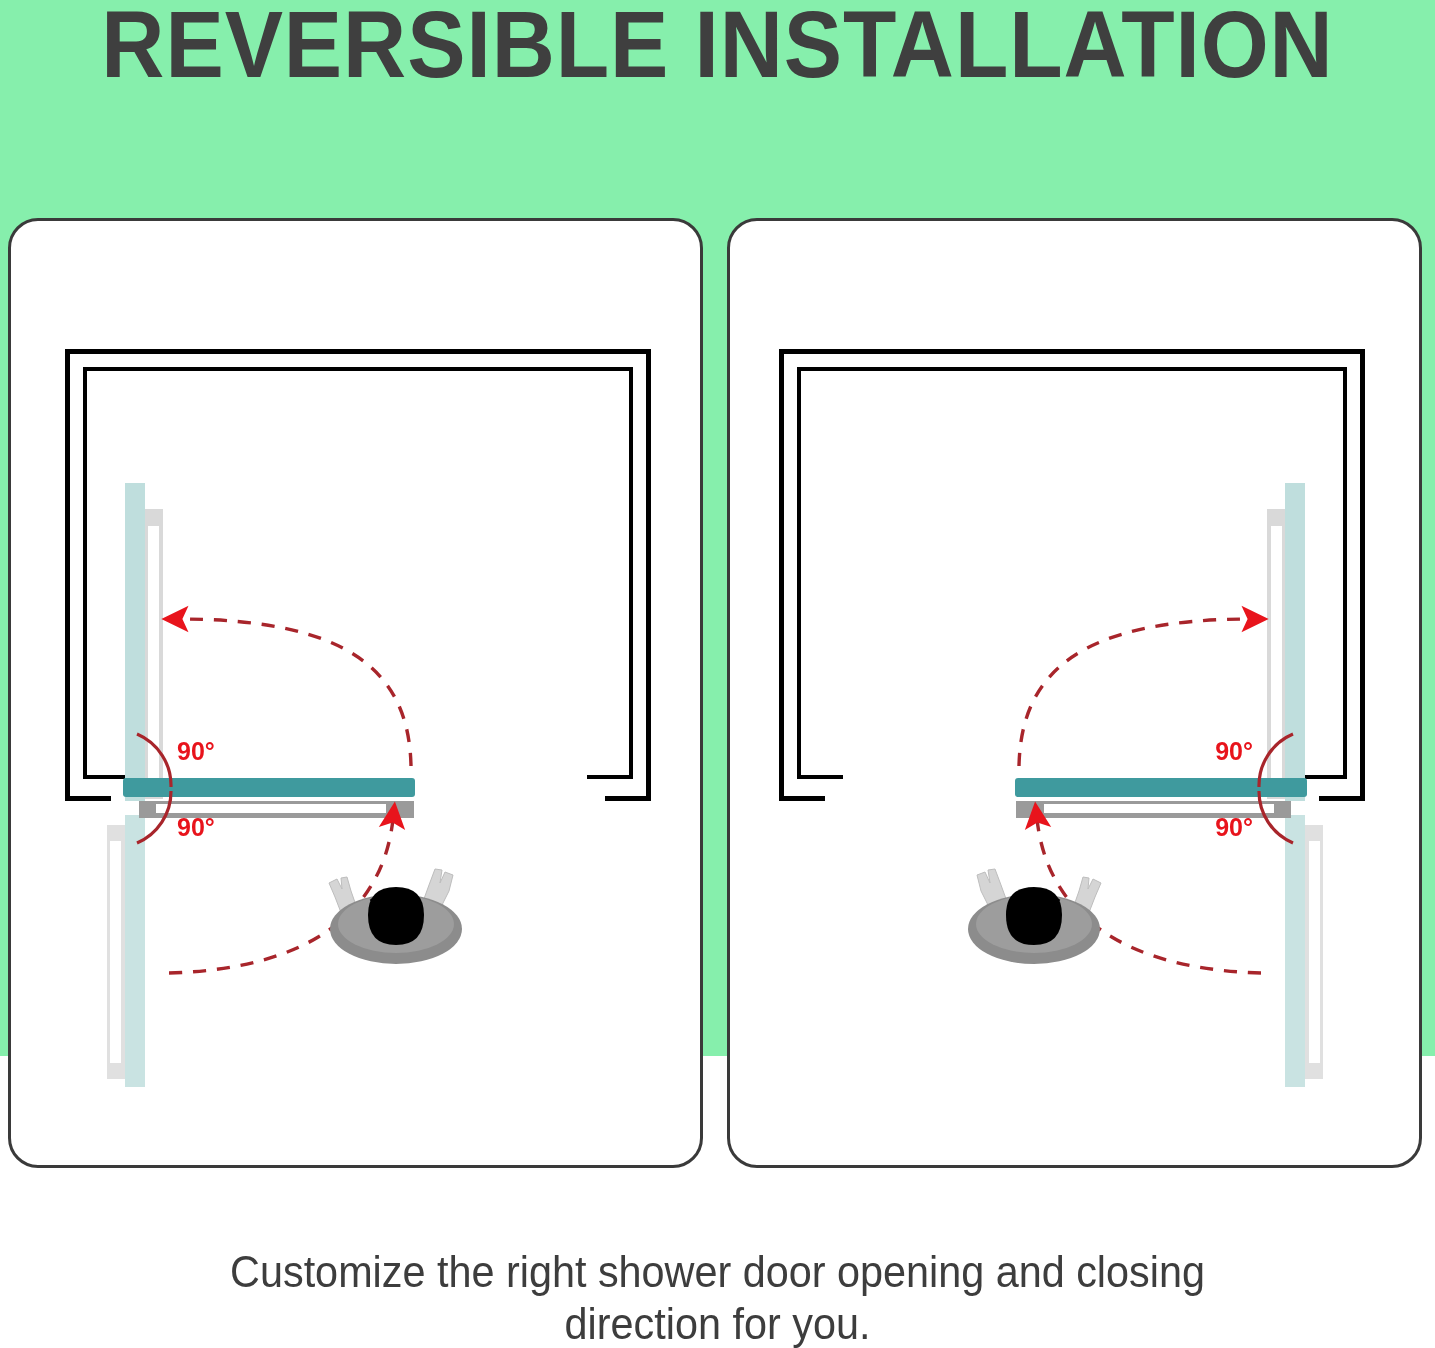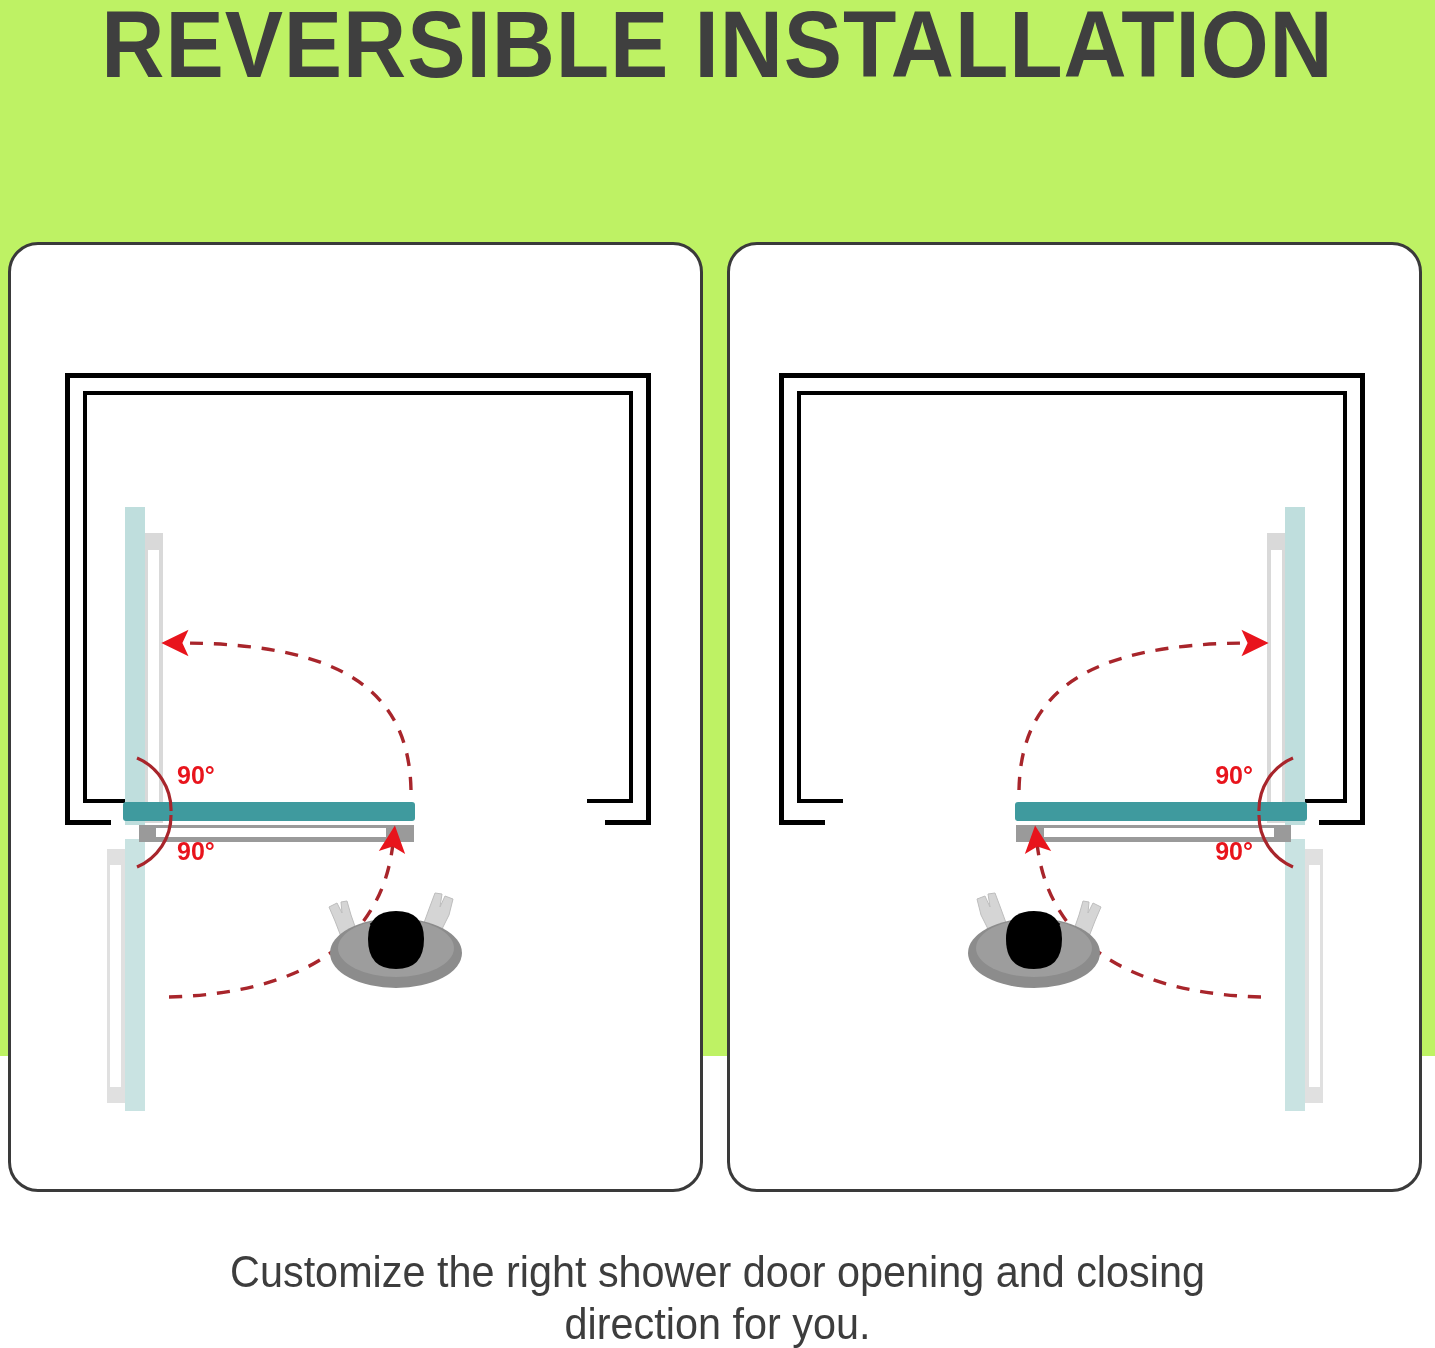--- a/index.html
+++ b/index.html
@@ -4,21 +4,21 @@
 <title>Reversible Installation</title>
 <style>
   html,body{margin:0;padding:0;background:#ffffff;}
   body{
     width:1435px;height:1348px;
     font-family:"Liberation Sans", sans-serif;
     background:#ffffff;
     position:relative;
     overflow:hidden;
   }
-  .page{position:relative;width:1435px;height:1056px;background:#bef264;}
+  .page{position:relative;width:1435px;height:1056px;background:#86efac;}
 
   
   .title{
     position:absolute;
     left:0;top:-6px;width:1435px;
     text-align:center;
     font-family:"Liberation Sans", sans-serif;
     font-weight:700;
     font-size:94px;
     line-height:102px;
@@ -33,21 +33,20 @@
   .panels{position:absolute;left:0;top:218px;width:1435px;height:955px;}
   .panel{
     position:absolute;
     top:0;
     width:695px;height:950px;
     border:3px solid #3a3a3a;
     border-radius:30px;
     box-sizing:border-box;
     background:#ffffff;
     overflow:hidden;
-    margin-top:24px;
   }
   .panel.left{left:8px;}
   .panel.right{left:727px;}
   .scene{position:absolute;left:0;top:0;width:689px;height:944px;}
   .panel.right .scene{transform:scaleX(-1);transform-origin:center center;}
 
   
   .wall{position:absolute;background:#000000;}
   
   .wall-out-left{left:54px;top:128px;width:5px;height:452px;}

